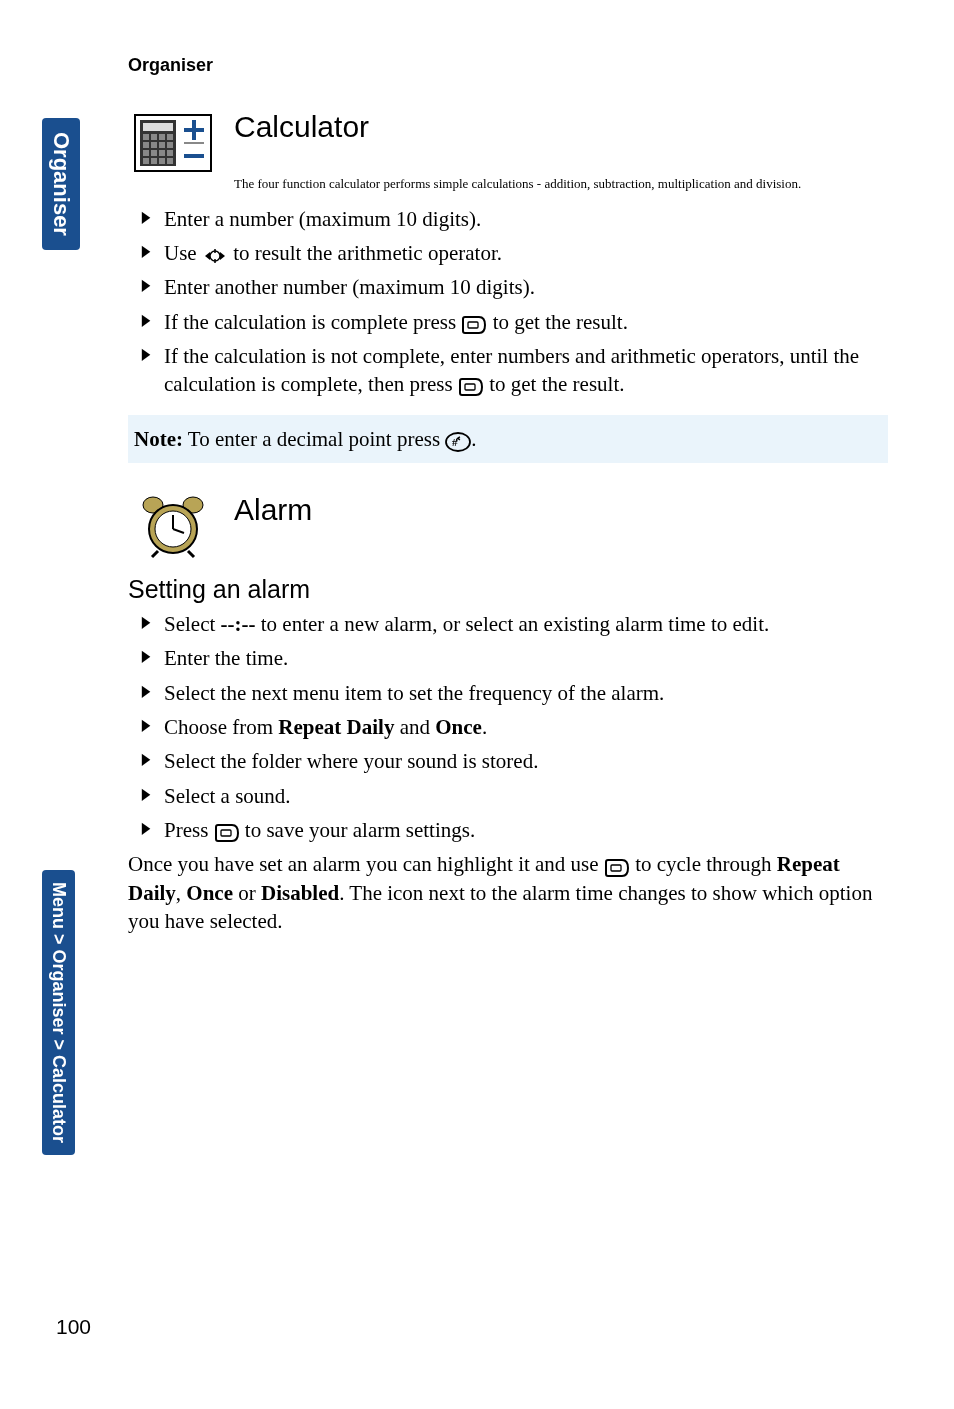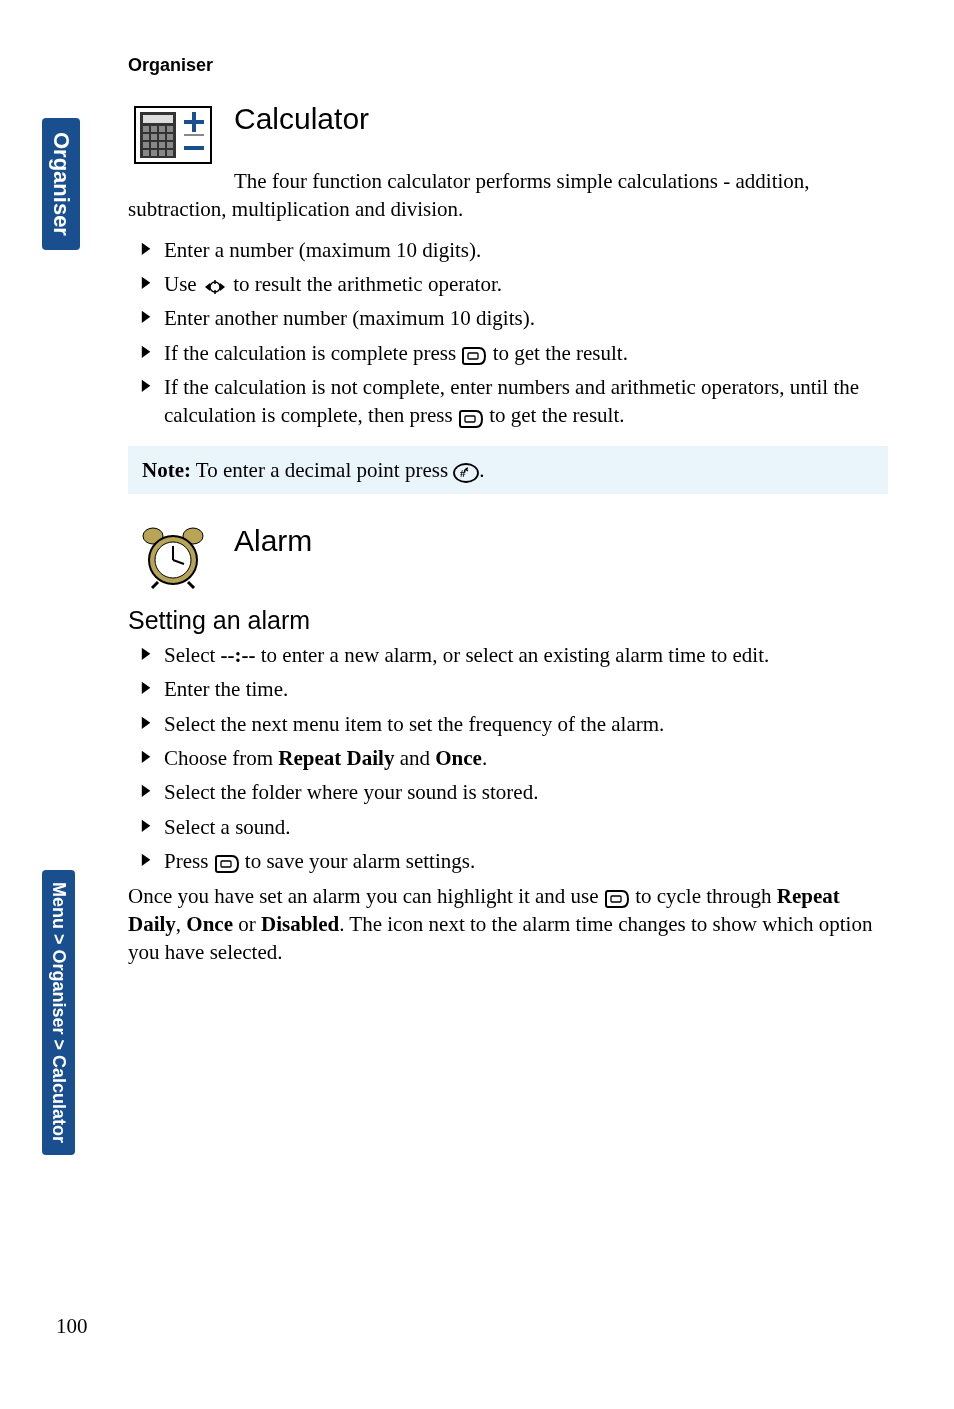--- a/index.html
+++ b/index.html
@@ -34,21 +34,21 @@
 }
 .side-tab.top { top: 118px; }
 .side-tab.bottom {
   top: 870px;
   font-size: 18px;
   padding: 12px 6px;
 }
 .content {
   position: absolute;
   left: 128px;
-  top: 100px;
+  top: 108px;
   width: 760px;
 }
 .section-icon {
   float: left;
   width: 90px;
   height: 70px;
   margin-right: 16px;
   display: flex;
   align-items: center;
   justify-content: center;
@@ -56,21 +56,21 @@
 .calc-icon-svg { width: 78px; height: 58px; }
 .alarm-icon-svg { width: 70px; height: 66px; }
 h2.section-title {
   font-family: Arial, Helvetica, sans-serif;
   font-weight: normal;
   font-size: 30px;
   margin-bottom: 8px;
   padding-top: 2px;
 }
 .section-intro {
-  font-size: 21px;
+  font-size: 13px;
   line-height: 1.35;
   margin-bottom: 6px;
   margin-top: 31px;
 }
 .clear { clear: both; }
 ul.steps {
   list-style: none;
   margin-left: 12px;
 }
 ul.steps li {
@@ -84,21 +84,21 @@
   content: "▶";
   position: absolute;
   left: 0;
   top: 1px;
   font-size: 16px;
   transform: scaleX(0.7);
 }
 .bold { font-weight: bold; }
 .note-box {
   background: #eaf4fb;
-  padding: 10px 14px;
+  padding: 10px 6px;
   font-size: 21px;
   margin: 16px 0 28px 0;
   line-height: 1.35;
 }
 h3.subheading {
   font-family: Arial, Helvetica, sans-serif;
   font-weight: normal;
   font-size: 25px;
   margin: 14px 0 6px 0;
 }
@@ -109,21 +109,21 @@
 .inline-icon {
   display: inline-block;
   vertical-align: middle;
   width: 26px;
   height: 20px;
 }
 .page-number {
   position: absolute;
   left: 56px;
   bottom: 70px;
-  font-family: Liberation Serif, serif;
+  font-family: Liberation Sans, sans-serif;
   font-size: 21px;
 }
 .alarm-section { margin-top: 12px; }
 </style>
 </head>
 <body>
 
 <div class="page-header">Organiser</div>
 
 <div class="side-tab top">Organiser</div>

